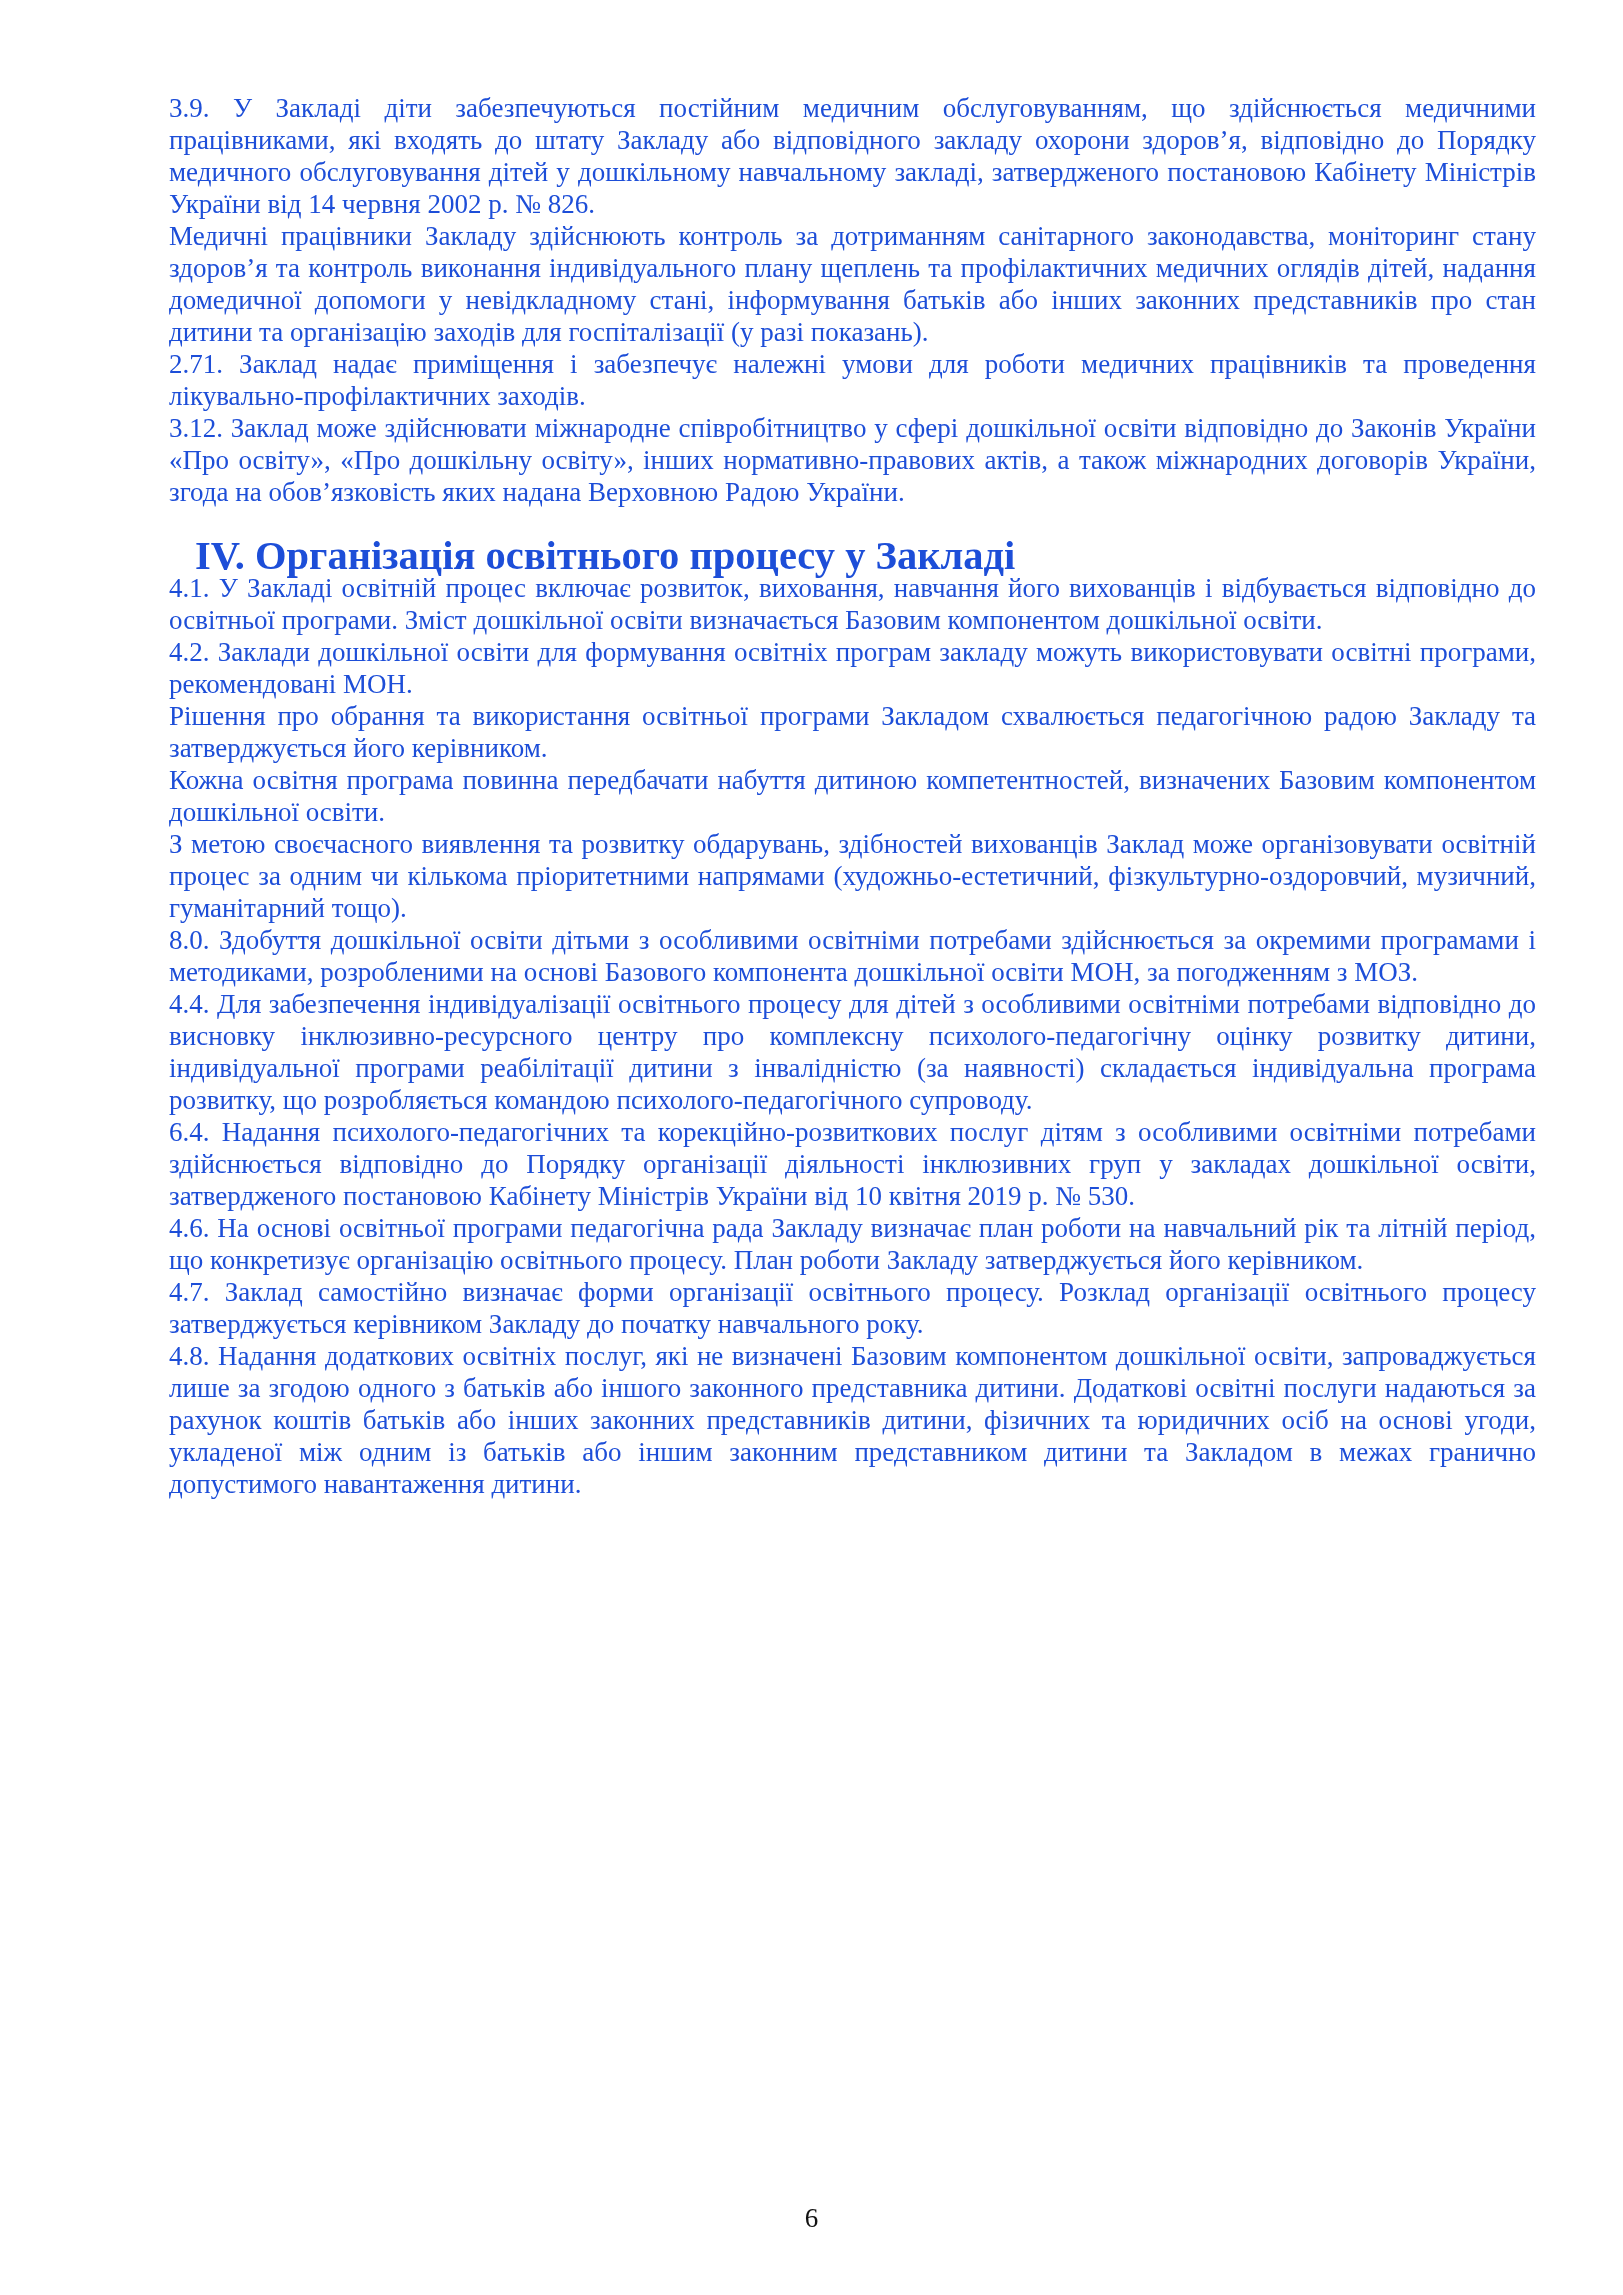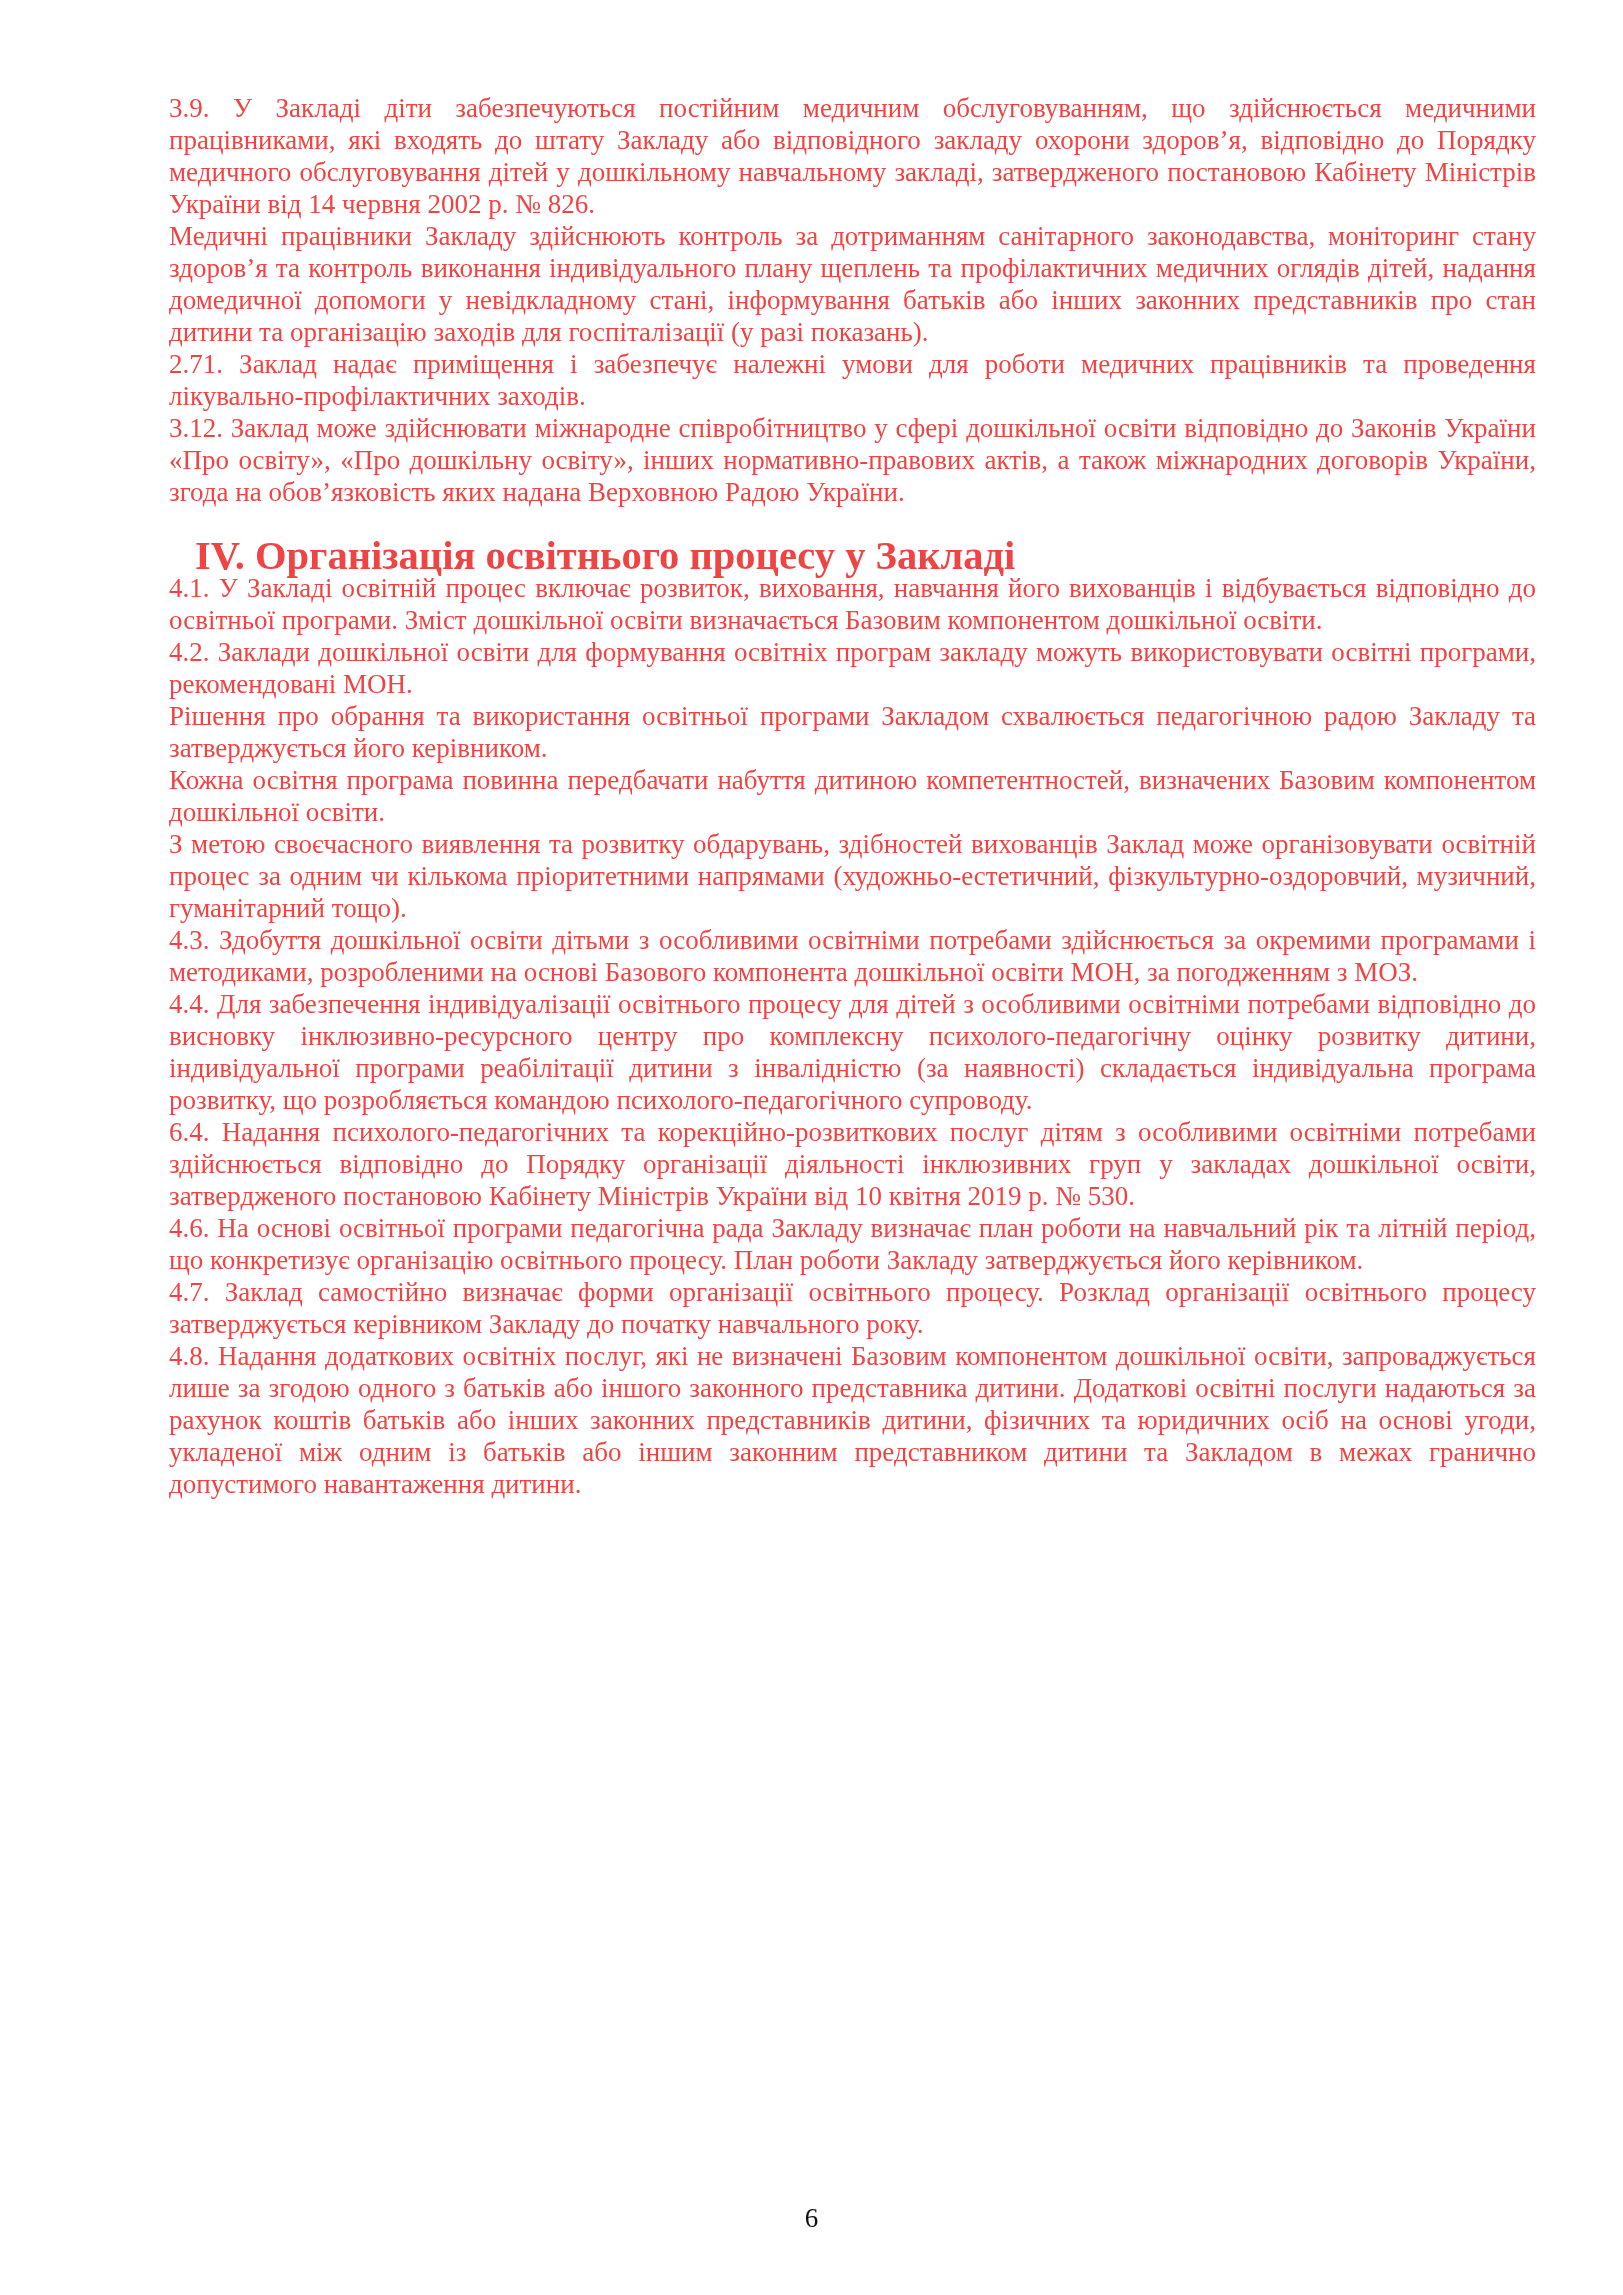--- a/index.html
+++ b/index.html
@@ -5,21 +5,21 @@
   html, body { margin: 0; padding: 0; background: #ffffff; }
   body { width: 1623px; height: 2295px; position: relative; overflow: hidden; }
   .page {
     position: absolute;
     left: 169px;
     top: 92px;
     width: 1367px;
     font-family: "Liberation Serif", "DejaVu Serif", serif;
     font-size: 27px;
     line-height: 32px;
-    color: #ef4444;
+    color: #1d4ed8;
     text-align: justify;
   }
   .para { margin: 0; padding: 0; }
   .section-heading {
     font-weight: bold;
     text-align: left;
     margin: 32px 0 0 0;
     padding-left: 26px;
   }
   .page-number {
@@ -42,21 +42,21 @@
   <p class="para">2.71. Заклад надає приміщення і забезпечує належні умови для роботи медичних працівників та проведення лікувально-профілактичних заходів.</p>
   <p class="para">3.12. Заклад може здійснювати міжнародне співробітництво у сфері дошкільної освіти відповідно до Законів України «Про освіту», «Про дошкільну освіту», інших нормативно-правових актів, а також міжнародних договорів України, згода на обов’язковість яких надана Верховною Радою України.</p>
 
   <h2 class="para section-heading">IV. Організація освітнього процесу у Закладі</h2>
 
   <p class="para">4.1. У Закладі освітній процес включає розвиток, виховання, навчання його вихованців і відбувається відповідно до освітньої програми. Зміст дошкільної освіти визначається Базовим компонентом дошкільної освіти.</p>
   <p class="para">4.2. Заклади дошкільної освіти для формування освітніх програм закладу можуть використовувати освітні програми, рекомендовані МОН.</p>
   <p class="para">Рішення про обрання та використання освітньої програми Закладом схвалюється педагогічною радою Закладу та затверджується його керівником.</p>
   <p class="para">Кожна освітня програма повинна передбачати набуття дитиною компетентностей, визначених Базовим компонентом дошкільної освіти.</p>
   <p class="para">З метою своєчасного виявлення та розвитку обдарувань, здібностей вихованців Заклад може організовувати освітній процес за одним чи кількома пріоритетними напрямами (художньо-естетичний, фізкультурно-оздоровчий, музичний, гуманітарний тощо).</p>
-  <p class="para">4.3. Здобуття дошкільної освіти дітьми з особливими освітніми потребами здійснюється за окремими програмами і методиками, розробленими на основі Базового компонента дошкільної освіти МОН, за погодженням з МОЗ.</p>
+  <p class="para">8.0. Здобуття дошкільної освіти дітьми з особливими освітніми потребами здійснюється за окремими програмами і методиками, розробленими на основі Базового компонента дошкільної освіти МОН, за погодженням з МОЗ.</p>
   <p class="para">4.4. Для забезпечення індивідуалізації освітнього процесу для дітей з особливими освітніми потребами відповідно до висновку інклюзивно-ресурсного центру про комплексну психолого-педагогічну оцінку розвитку дитини, індивідуальної програми реабілітації дитини з інвалідністю (за наявності) складається індивідуальна програма розвитку, що розробляється командою психолого-педагогічного супроводу.</p>
   <p class="para">6.4. Надання психолого-педагогічних та корекційно-розвиткових послуг дітям з особливими освітніми потребами здійснюється відповідно до Порядку організації діяльності інклюзивних груп у закладах дошкільної освіти, затвердженого постановою Кабінету Міністрів України від 10 квітня 2019 р. № 530.</p>
   <p class="para">4.6. На основі освітньої програми педагогічна рада Закладу визначає план роботи на навчальний рік та літній період, що конкретизує організацію освітнього процесу. План роботи Закладу затверджується його керівником.</p>
   <p class="para">4.7. Заклад самостійно визначає форми організації освітнього процесу. Розклад організації освітнього процесу затверджується керівником Закладу до початку навчального року.</p>
   <p class="para">4.8. Надання додаткових освітніх послуг, які не визначені Базовим компонентом дошкільної освіти, запроваджується лише за згодою одного з батьків або іншого законного представника дитини. Додаткові освітні послуги надаються за рахунок коштів батьків або інших законних представників дитини, фізичних та юридичних осіб на основі угоди, укладеної між одним із батьків або іншим законним представником дитини та Закладом в межах гранично допустимого навантаження дитини.</p>
 </div>
 
 <div class="page-number">6</div>
 
 

